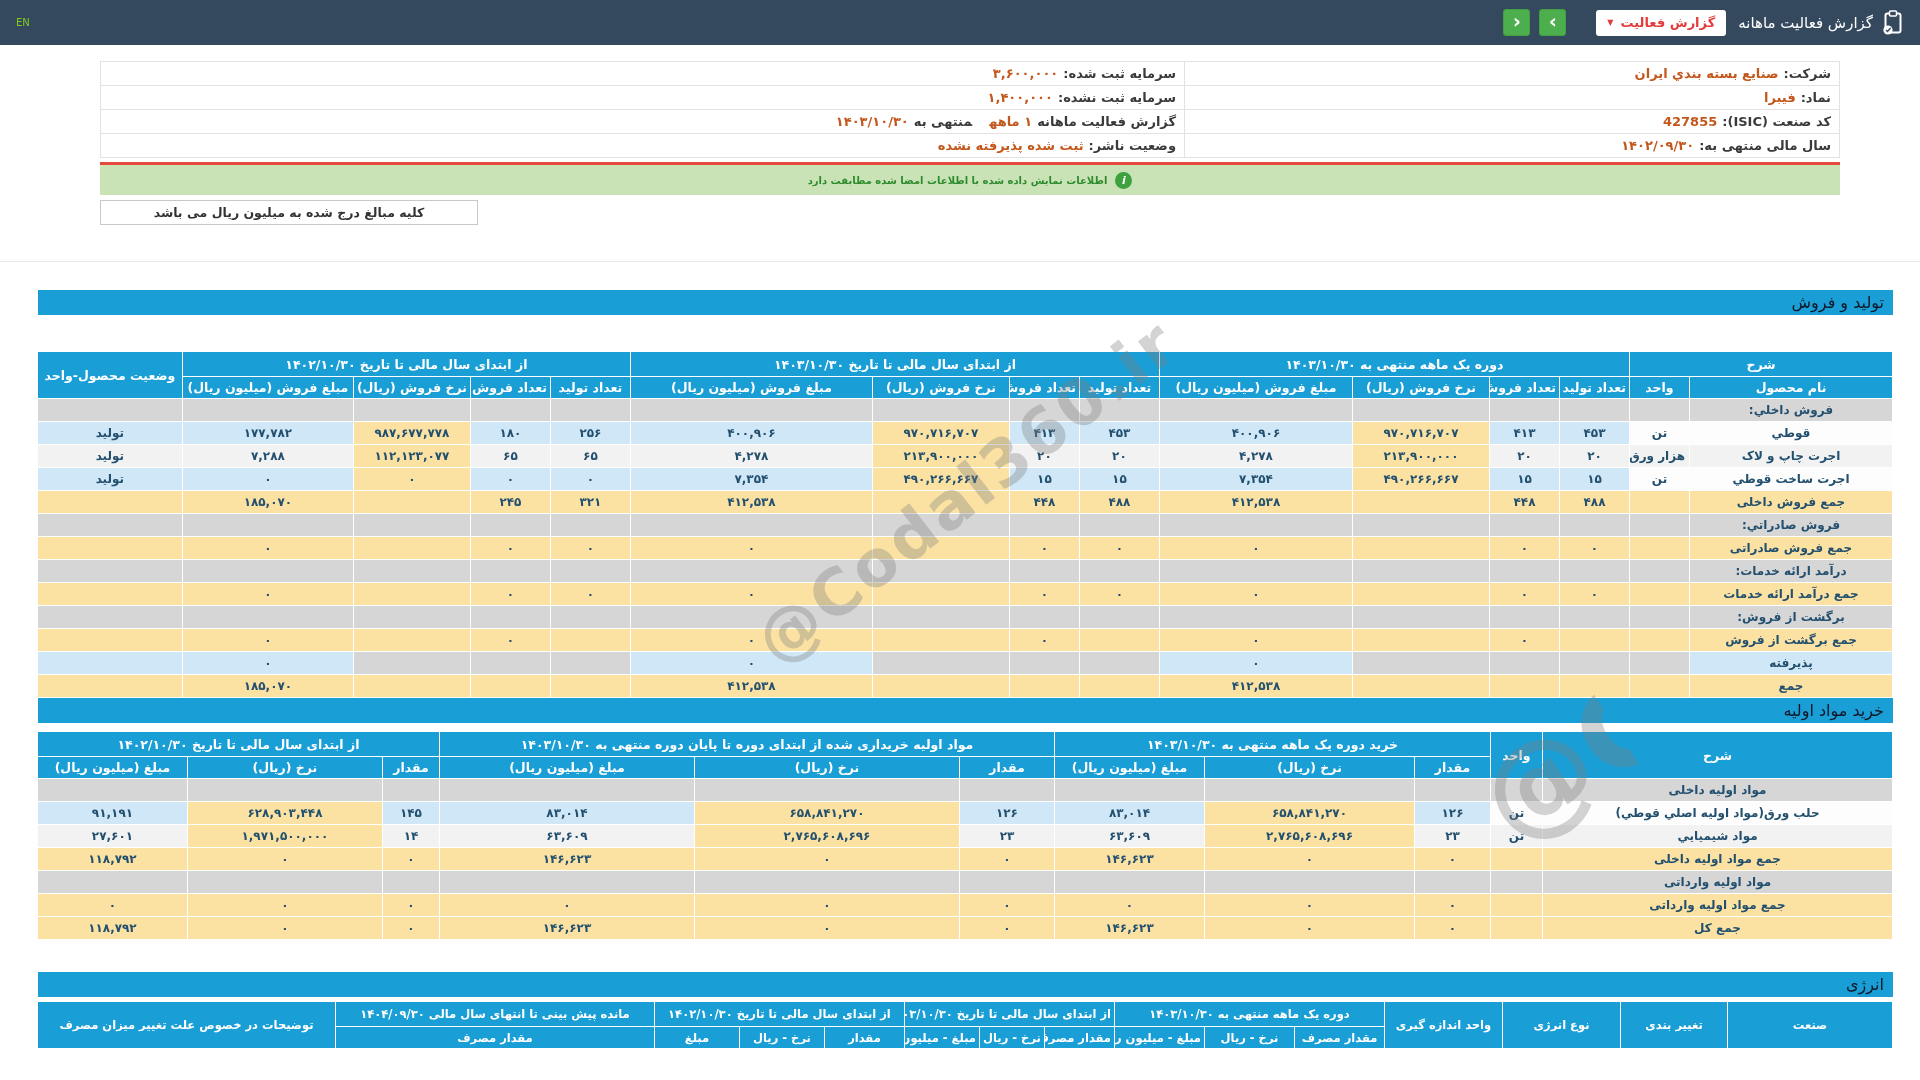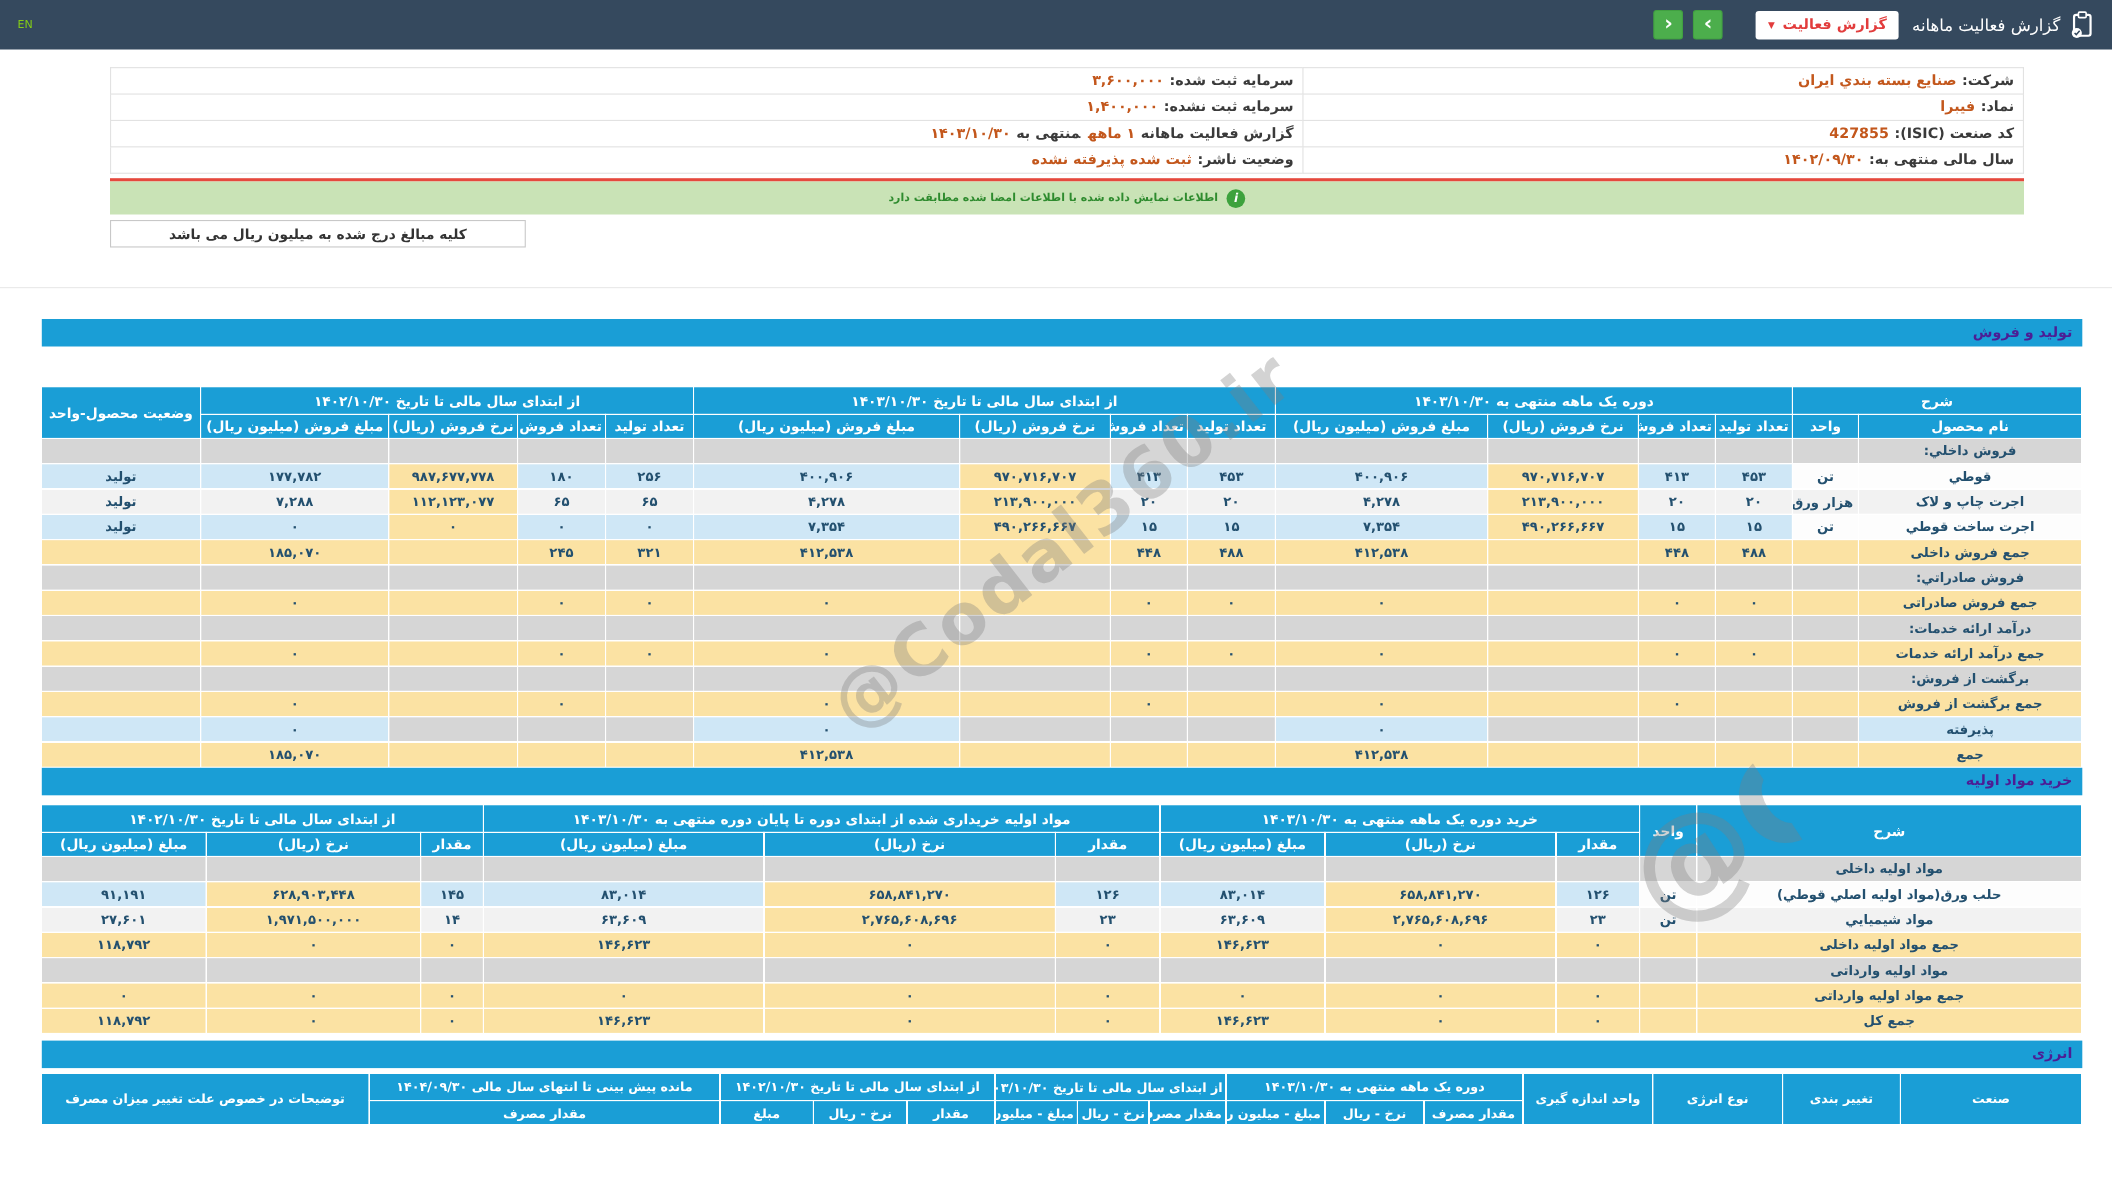--- a/index.html
+++ b/index.html
@@ -21,34 +21,34 @@
   .nav-btn{width:27px;height:27px;background:#4cae4c;border:1px solid #41a041;border-radius:3px;color:#fff;
            font-size:19px;font-weight:700;display:flex;align-items:center;justify-content:center;cursor:pointer;padding:0 0 3px 0;line-height:1;font-family:inherit}
   .tb-en{color:#84cc16;font-size:10px;cursor:pointer;text-decoration:none}
   
   .head-wrap{margin:16px 80px 0 100px}
   .company{width:100%;border-collapse:collapse;table-layout:fixed}
   .company td{border:1px solid #e2e2e2;height:24px;font-size:13px;padding:0 8px;background:#fff;white-space:nowrap;overflow:hidden}
   .company td.rc{width:655px}
   .lbl{color:#3a3a3a;font-weight:700}
   .val{color:#c3571c;font-weight:700;margin-right:5px}
-  .mid{color:#3a3a3a;font-weight:700;margin-right:7px}
+  .mid{color:#3a3a3a;font-weight:700;margin-right:17px}
   .redline{height:3px;background:#e5493d;margin-top:4px}
   .notice{height:30px;background:#c9e3b6;display:flex;align-items:center;justify-content:center;gap:8px}
   .notice-text{color:#2e8b2e;font-size:10px;font-weight:700}
   .info-ic{width:17px;height:17px;border-radius:50%;background:#3da23d;color:#fff;font-size:11px;font-weight:700;
            display:flex;align-items:center;justify-content:center;font-style:italic;flex:0 0 auto}
   .note-box{width:378px;height:25px;border:1px solid #c8c8c8;background:#fff;display:flex;align-items:center;justify-content:center;
             font-size:12.5px;font-weight:700;color:#333;margin:5px 1362px 0 0}
   .divider{border-top:1px solid #e8e8e8;margin-top:36px}
   
   .main-wrap{margin:28px 27px 0 38px;position:relative}
-  .secbar{height:25px;background:#1a9ed6;color:#4c1d95;font-size:13px;font-weight:700;line-height:25px;padding:0 9px}
+  .secbar{height:25px;background:#1a9ed6;color:#0f172a;font-size:16px;font-weight:400;line-height:25px;padding:0 9px}
   .secnote{height:21px;line-height:19px;font-size:11.5px;font-weight:700;color:#222;padding:0 9px;border:1px solid #ececec;border-top:none;background:#fff}
-  .mt1{margin-top:36px}.mt2{}.mt3{margin-top:8px}.mt4{margin-top:6px}.mt5{margin-top:4px}
+  .mt1{margin-top:36px}.mt2{}.mt3{margin-top:8px}.mt4{margin-top:32px}.mt5{margin-top:4px}
   .grid{border-collapse:collapse;table-layout:fixed;width:100%}
   .grid th{background:#1a9ed6;color:#fff;font-size:12.5px;font-weight:700;border:1px solid rgba(255,255,255,.5);
            padding:1px 3px;overflow:hidden;white-space:nowrap;text-align:center}
   .grid thead tr:first-child th{height:25px}
   .grid thead tr:last-child th{height:22px}
   .grid.small th{font-size:11.5px}
   .grid td{height:23px;font-size:12px;font-weight:700;color:#23506f;border:1px solid #fff;text-align:center;
            padding:0 4px;overflow:hidden;white-space:nowrap}
   .tname{text-align:right}
   .c-rate{background:#fbe2a3}

